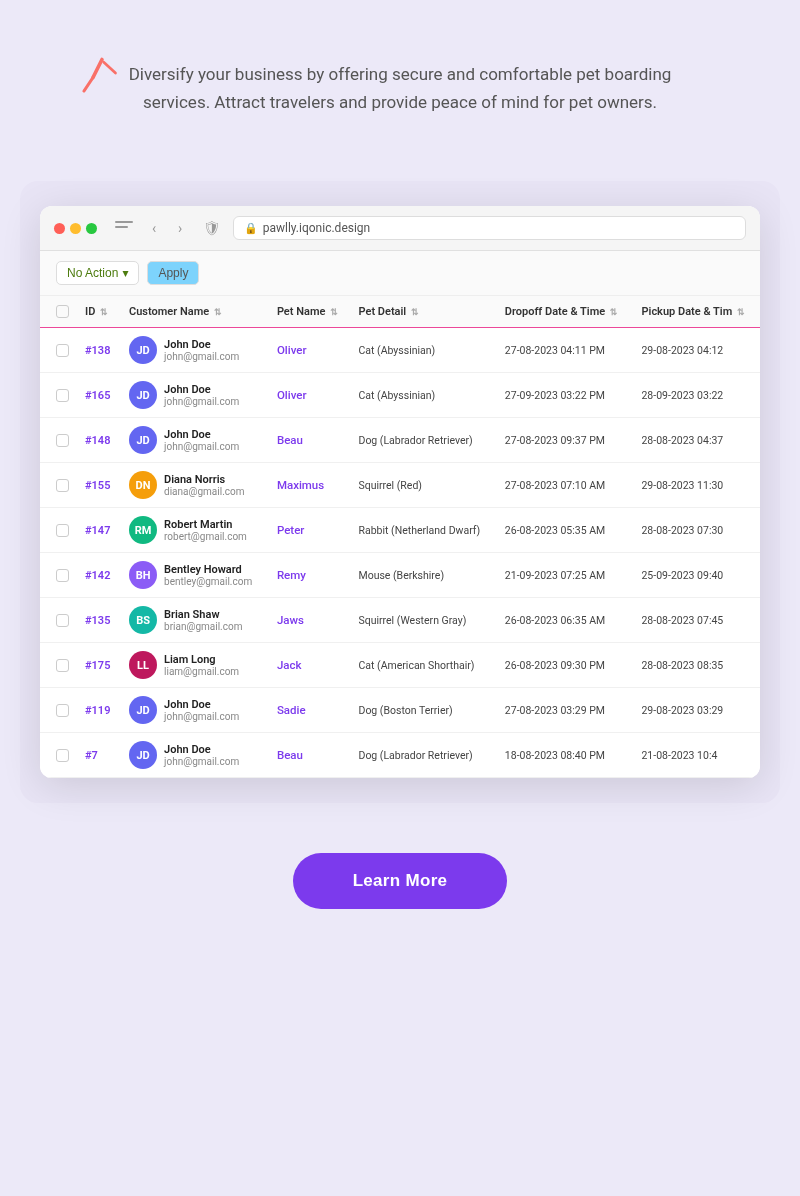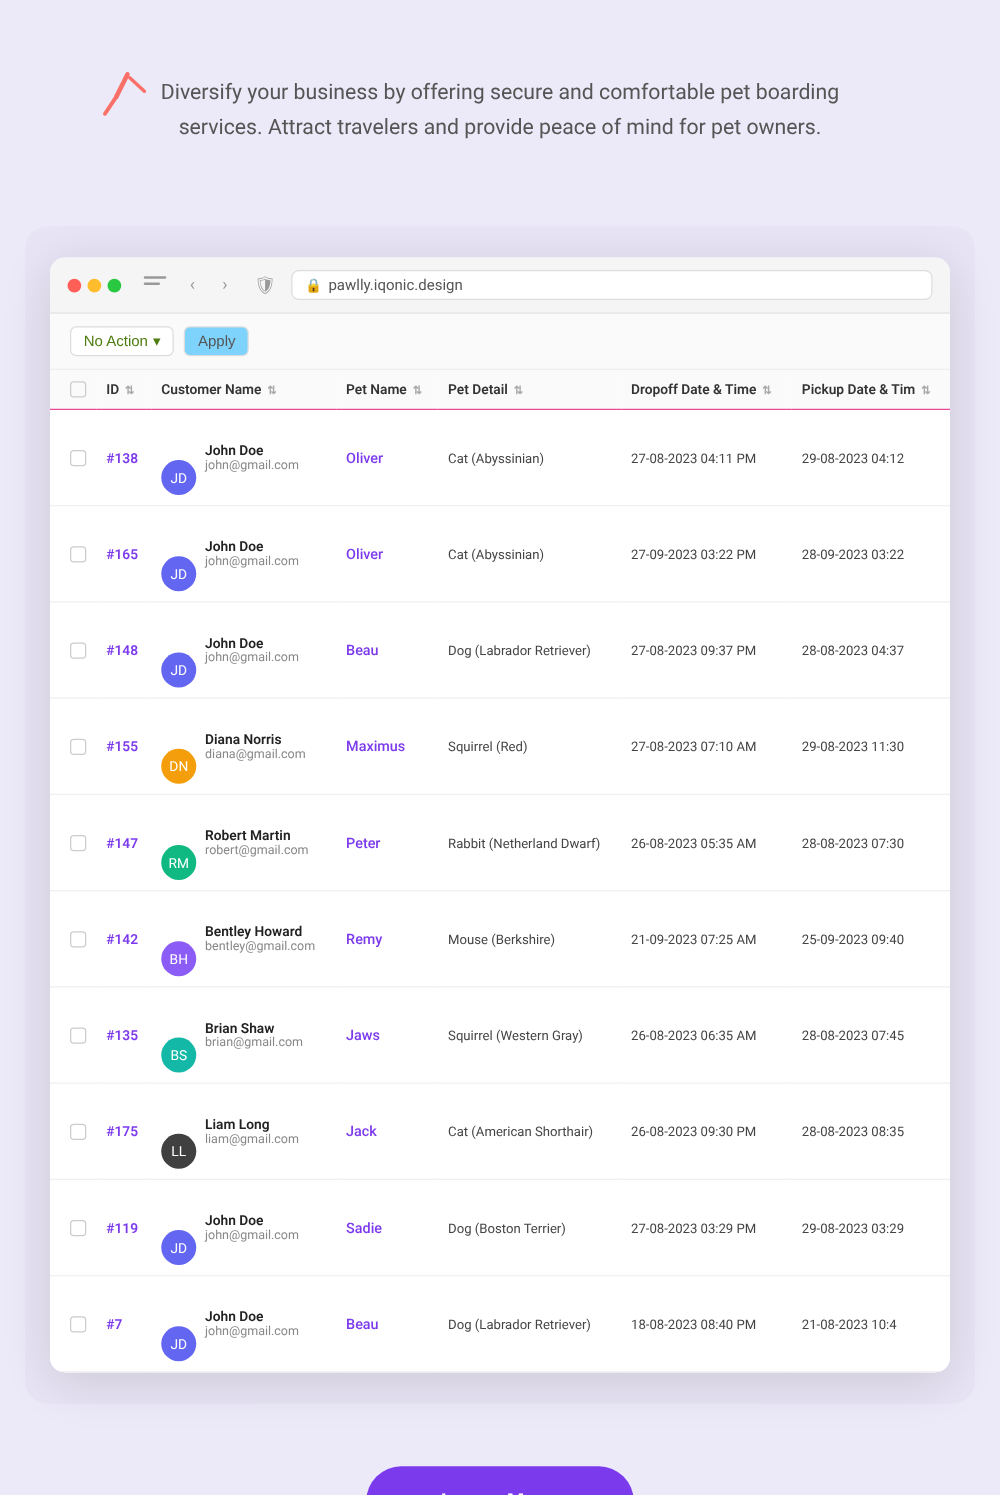--- a/index.html
+++ b/index.html
@@ -251,23 +251,22 @@
       width: 28px;
       height: 28px;
       border-radius: 50%;
       background: #ddd;
       overflow: hidden;
       flex-shrink: 0;
       display: flex;
       align-items: center;
       justify-content: center;
       font-size: 11px;
-      font-weight: 400;
+      font-weight: 700;
       color: white;
-      margin-top: 32px;
     }
 
     .customer-info .name {
       font-weight: 600;
       color: #222;
       font-size: 11px;
     }
 
     .customer-info .email {
       color: #888;
@@ -304,21 +303,21 @@
       font-size: 17px;
       font-weight: 600;
       cursor: pointer;
       letter-spacing: 0.3px;
     }
 
     
     .av-blue { background: #6366f1; }
     .av-green { background: #10b981; }
     .av-orange { background: #f59e0b; }
-    .av-red { background: #404040; }
+    .av-red { background: #be185d; }
     .av-purple { background: #8b5cf6; }
     .av-teal { background: #14b8a6; }
   </style>
 </head>
 <body>
 
 <div class="header-section">
 
   <svg class="spark-icon" viewBox="0 0 50 50" fill="none" xmlns="http://www.w3.org/2000/svg">
     <line x1="30" y1="5" x2="20" y2="25" stroke="#f97068" stroke-width="4" stroke-linecap="round"></line>

